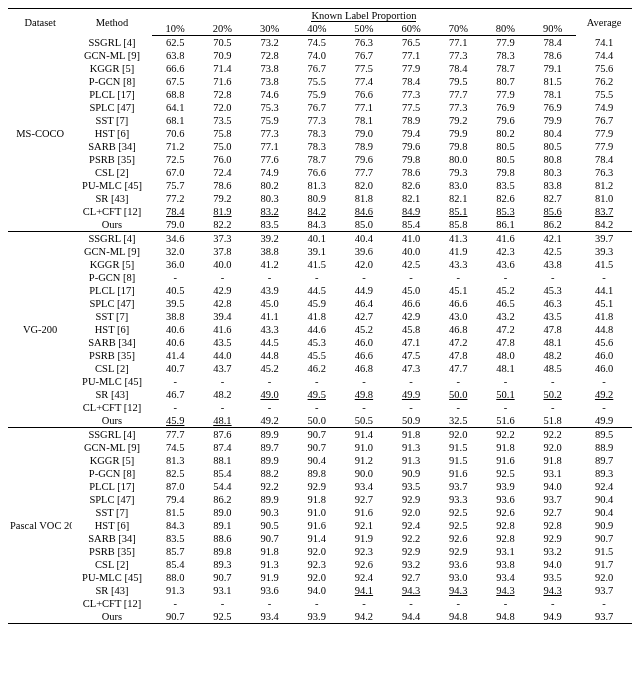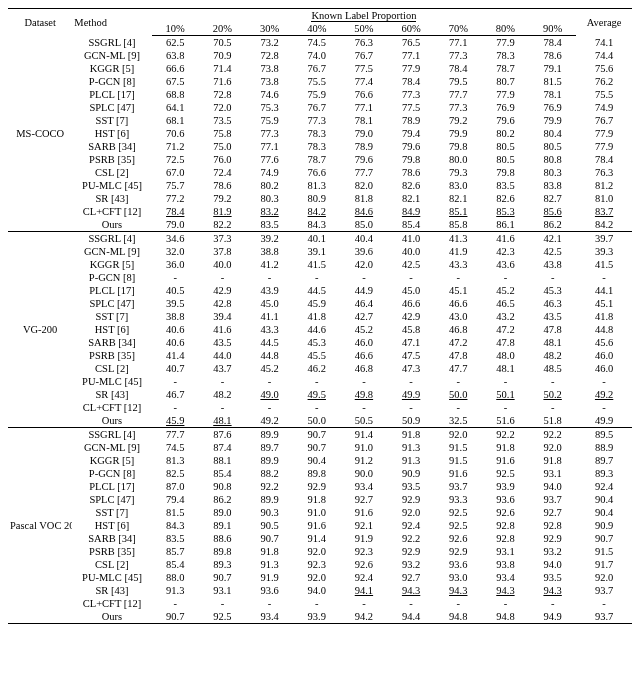--- a/index.html
+++ b/index.html
@@ -52,21 +52,21 @@
       <col class="prop">
     <col class="prop">
       <col class="prop">
       <col class="prop">
       <col class="prop">
     <col class="avg">
   </colgroup>
   <thead>
     <tr class="hdr-top">
       <th rowspan="2" class="dataset-cell">Dataset</th>
-      <th rowspan="2" class="method-cell" style="text-align:left">Method</th>
+      <th rowspan="2" class="method-cell" style="text-align:center">Method</th>
       <th colspan="9"><span class="known-span">Known Label Proportion</span></th>
       <th rowspan="2">Average</th>
     </tr>
     <tr class="hdr-bottom" id="prop-row">
         <th>10%</th>
         <th>20%</th>
         <th>30%</th>
         <th>40%</th>
         <th>50%</th>
         <th>60%</th>
@@ -517,21 +517,21 @@
         <td>90.0</td>
         <td>90.9</td>
         <td>91.6</td>
         <td>92.5</td>
         <td>93.1</td>
         <td>89.3</td>
       </tr>
       <tr>
         <td class="method-cell">PLCL [17]</td>
         <td>87.0</td>
-        <td>90.8</td>
+        <td>54.4</td>
         <td>92.2</td>
         <td>92.9</td>
         <td>93.4</td>
         <td>93.5</td>
         <td>93.7</td>
         <td>93.9</td>
         <td>94.0</td>
         <td>92.4</td>
       </tr>
       <tr>

